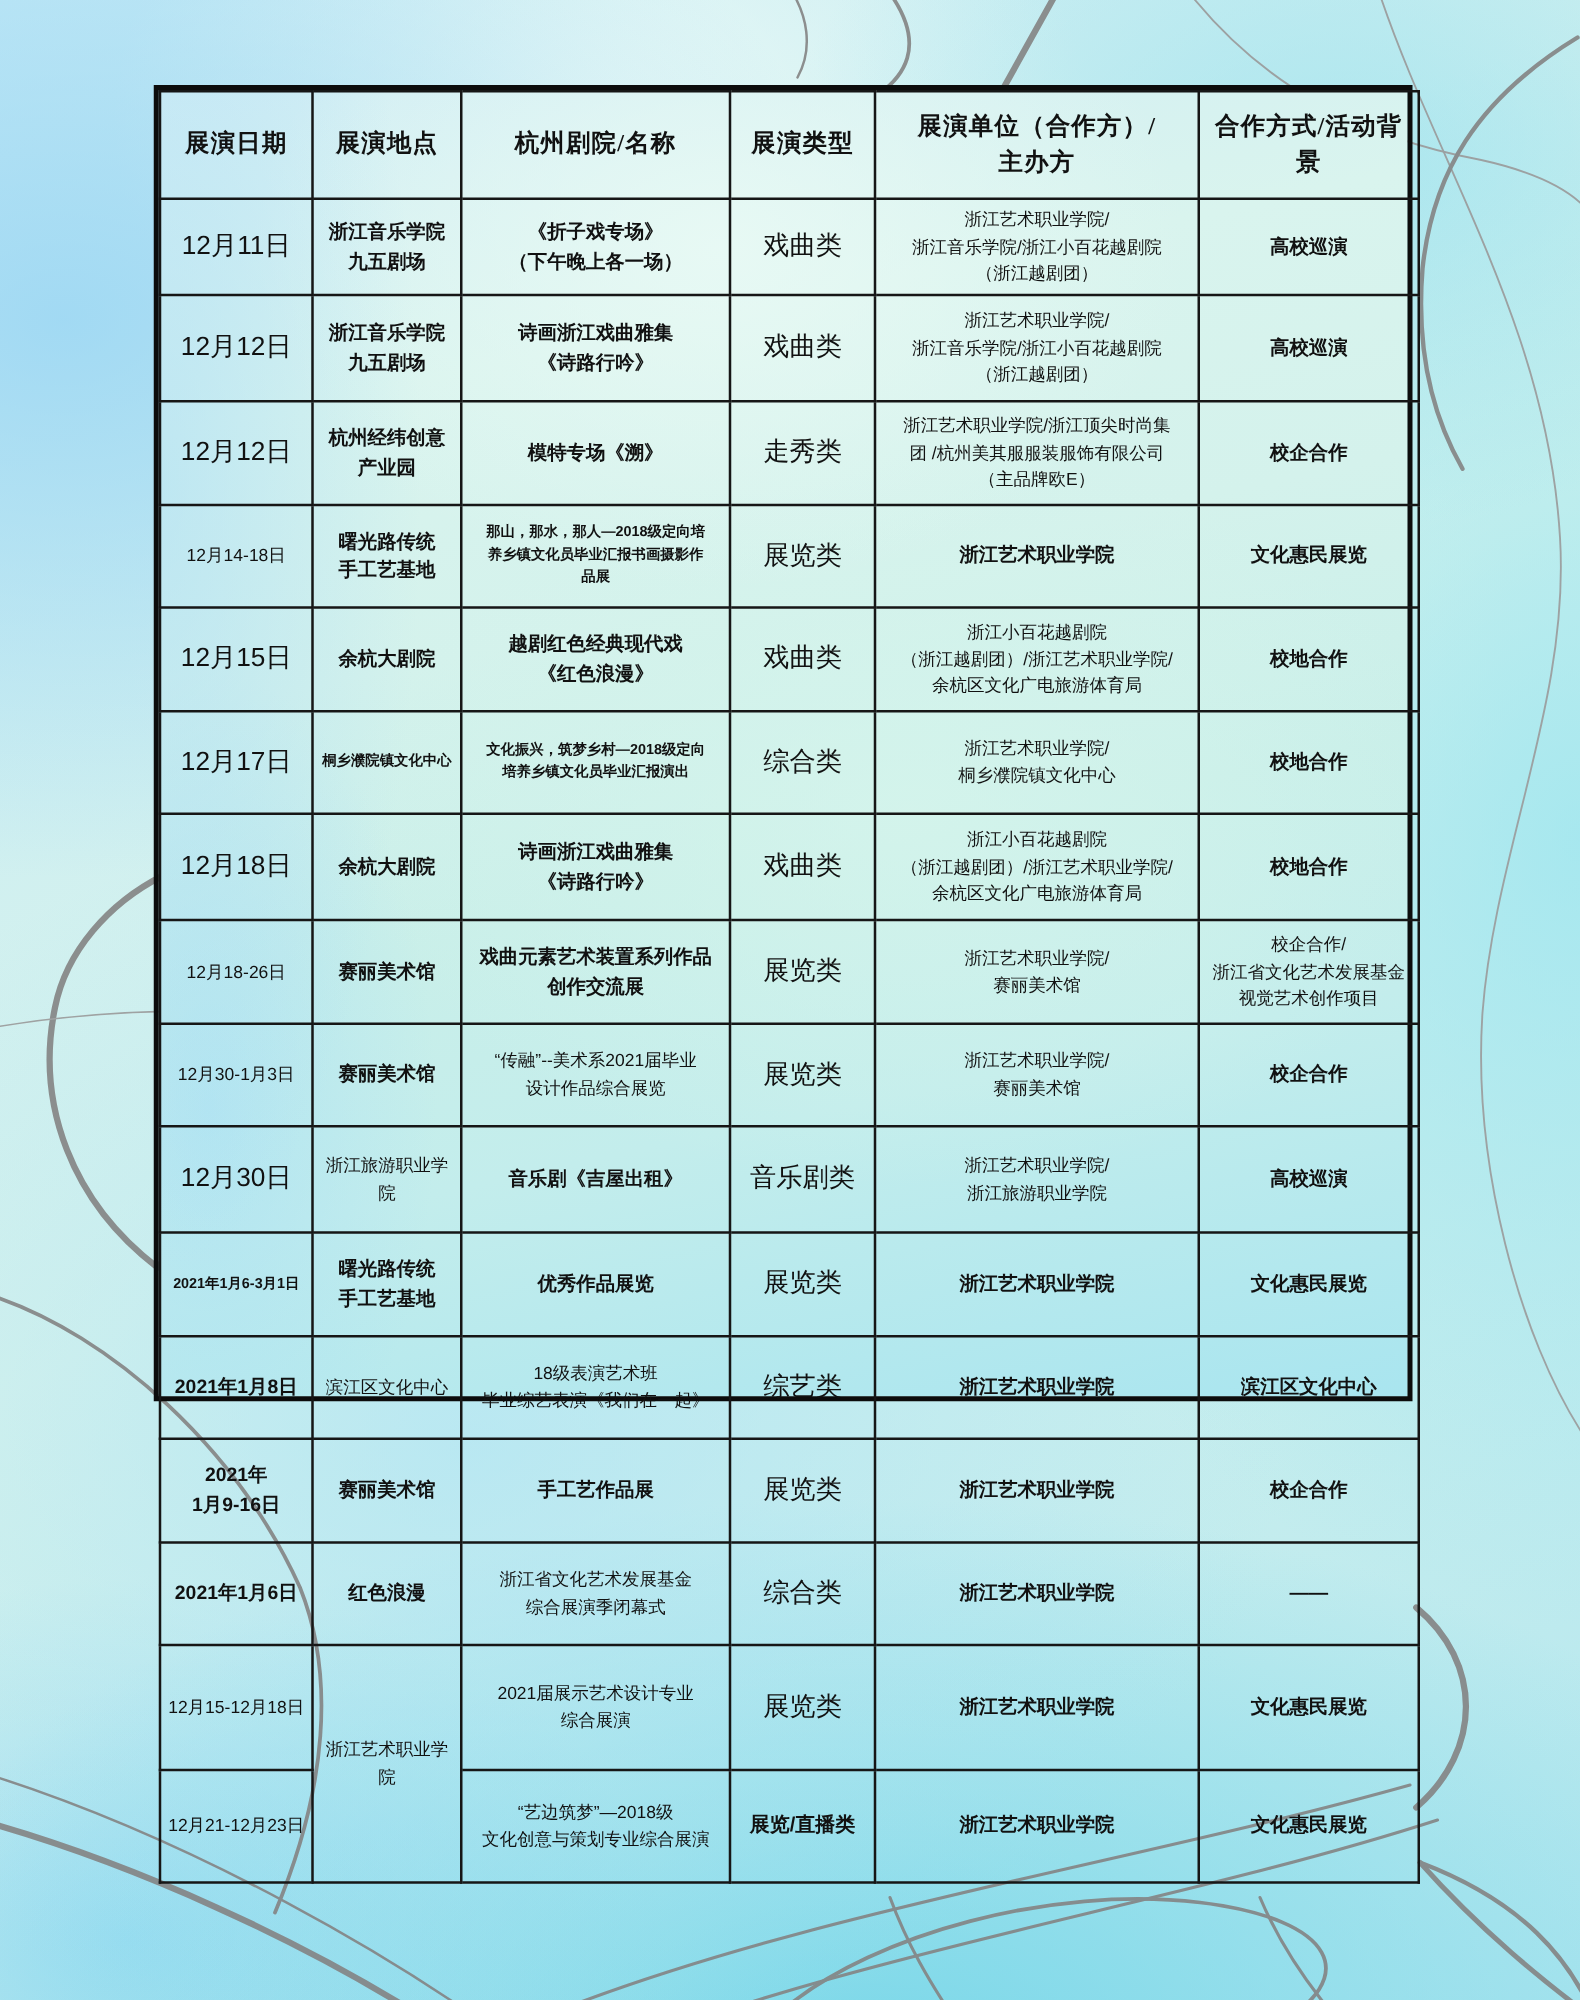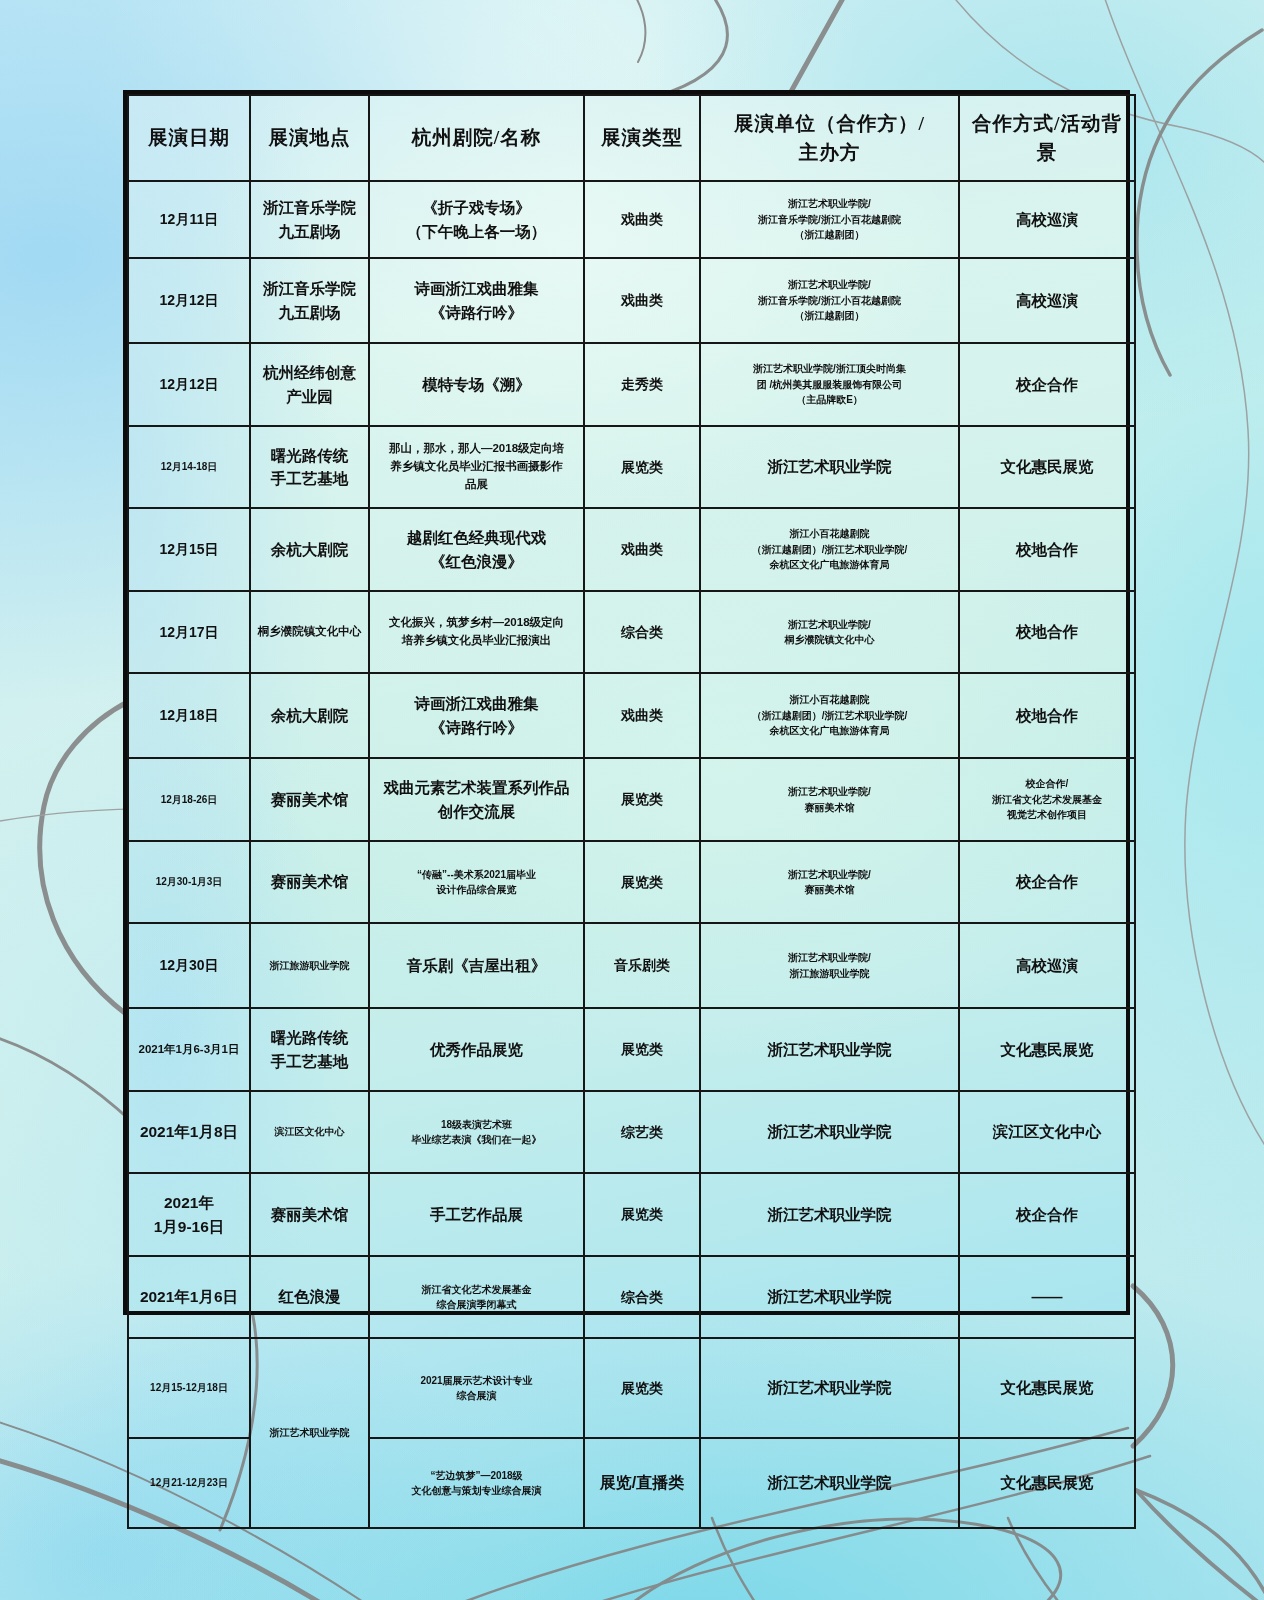--- a/index.html
+++ b/index.html
@@ -12,42 +12,42 @@
       radial-gradient(700px 900px at 100% 42%, rgba(150,228,240,.70), transparent 70%),
       radial-gradient(560px 420px at 38% 6%, rgba(235,250,246,.90), transparent 70%),
       radial-gradient(800px 520px at 52% 32%, rgba(226,247,240,.80), transparent 70%),
       radial-gradient(900px 700px at 30% 72%, rgba(170,226,245,.60), transparent 72%),
       radial-gradient(1100px 600px at 55% 103%, rgba(110,212,232,.85), transparent 75%),
       radial-gradient(600px 400px at 8% 97%, rgba(150,218,242,.80), transparent 72%),
       linear-gradient(150deg,#c6ebf6,#d7f3ec 48%,#b4e7ef);
   }
   .swirls{position:absolute;left:0;top:0;width:1264px;height:1600px;}
   .table-wrap{
-    position:absolute;left:123px;top:90px;width:1007px;height:1225px;
+    position:absolute;left:123px;top:68px;width:1007px;height:1053px;
     box-sizing:border-box;border:4px solid #0c0c0c;
     background:
       radial-gradient(300px 900px at 0% 30%, rgba(168,220,246,.55), transparent 70%),
       radial-gradient(260px 500px at 4% 78%, rgba(160,220,248,.50), transparent 70%),
       radial-gradient(520px 380px at 45% 12%, rgba(234,250,245,.85), transparent 72%),
       radial-gradient(620px 420px at 60% 55%, rgba(214,245,236,.75), transparent 72%),
       linear-gradient(168deg,#d2eef5 0%,#d9f4ee 22%,#d4f2ec 40%,#c9efe9 58%,#c3edec 74%,#a9e5ef 100%);
   }
   table{width:100%;height:100%;border-collapse:collapse;table-layout:fixed;}
   th,td{
     border:2px solid #161616;text-align:center;vertical-align:middle;
     white-space:pre-line;color:#111;padding:2px 3px;overflow:hidden;
   }
   th{
     font-family:"Liberation Serif","DejaVu Serif",serif;
     font-size:19.5px;font-weight:700;line-height:1.5;letter-spacing:1px;
   }
-  .s-lg {font-size:14px;  font-weight:700;line-height:1.45;}
+  .s-lg {font-size:21px;  font-weight:400;line-height:1.45;}
   .s-lg2{font-size:16px;  font-weight:700;line-height:1.45;}
   .s-md {font-size:15.5px;font-weight:600;line-height:1.5;}
-  .s-sm {font-size:10px;  font-weight:700;line-height:1.55;margin-top:27px;}
+  .s-sm {font-size:14px;  font-weight:400;line-height:1.55;margin-top:27px;}
   .s-xs {font-size:11.5px;font-weight:600;line-height:1.55;}
 </style>
 </head>
 <body>
 
 <div class="page">
 
   <svg class="swirls" viewBox="0 0 1264 1600" fill="none" xmlns="http://www.w3.org/2000/svg">
     <g stroke="#848484" fill="none" stroke-linecap="round" opacity="0.9">
       <path d="M 628 -15 C 648 12 650 40 638 62" stroke-width="2"></path>

